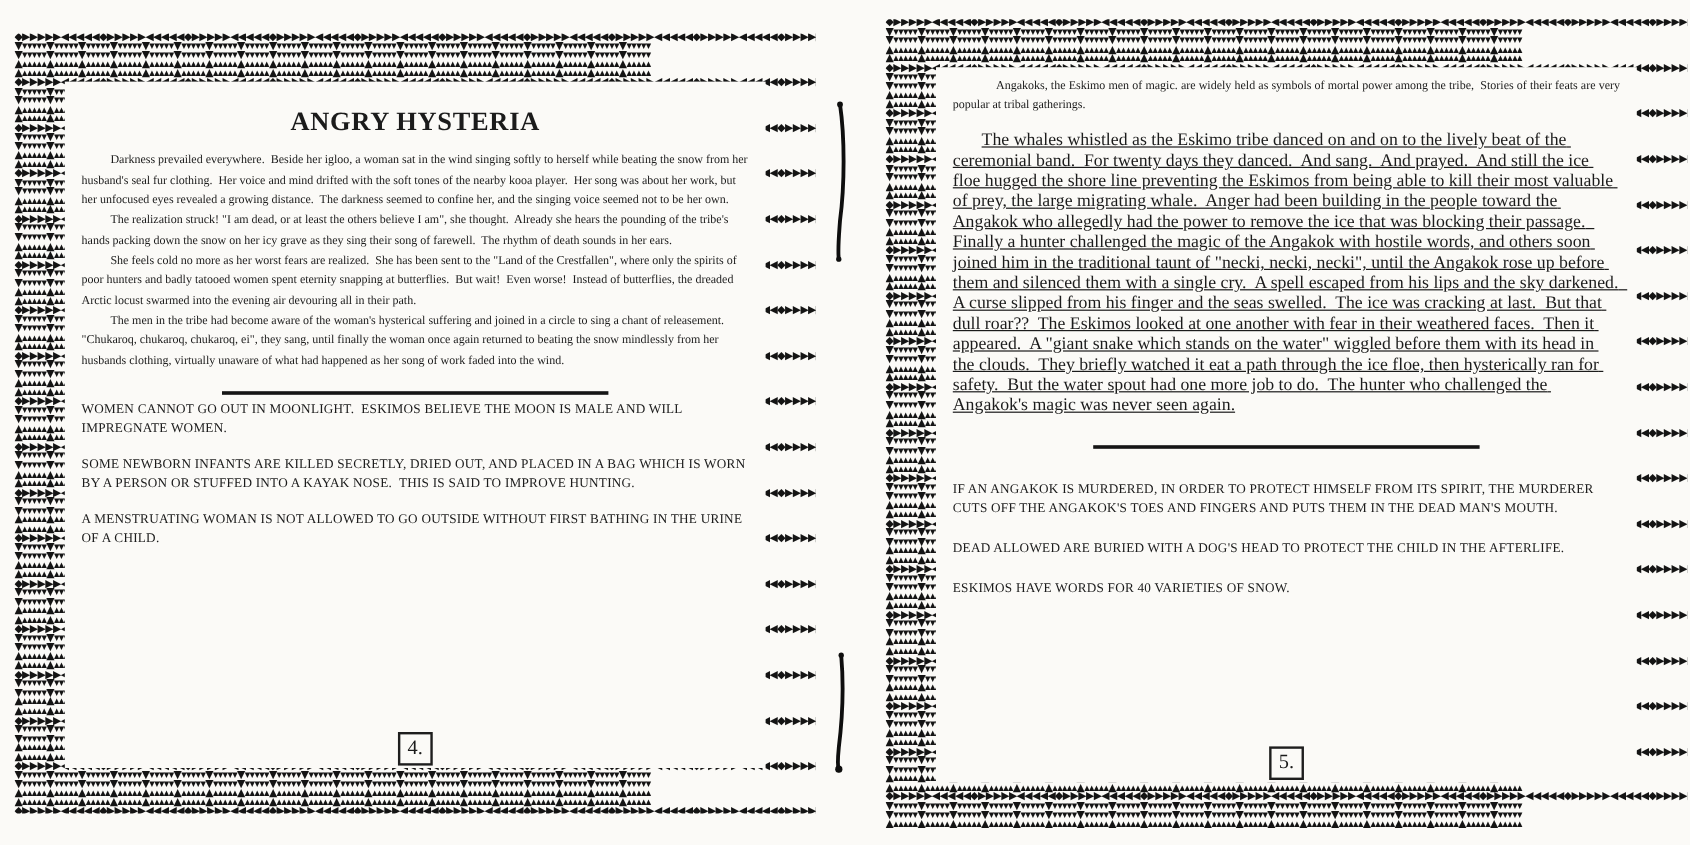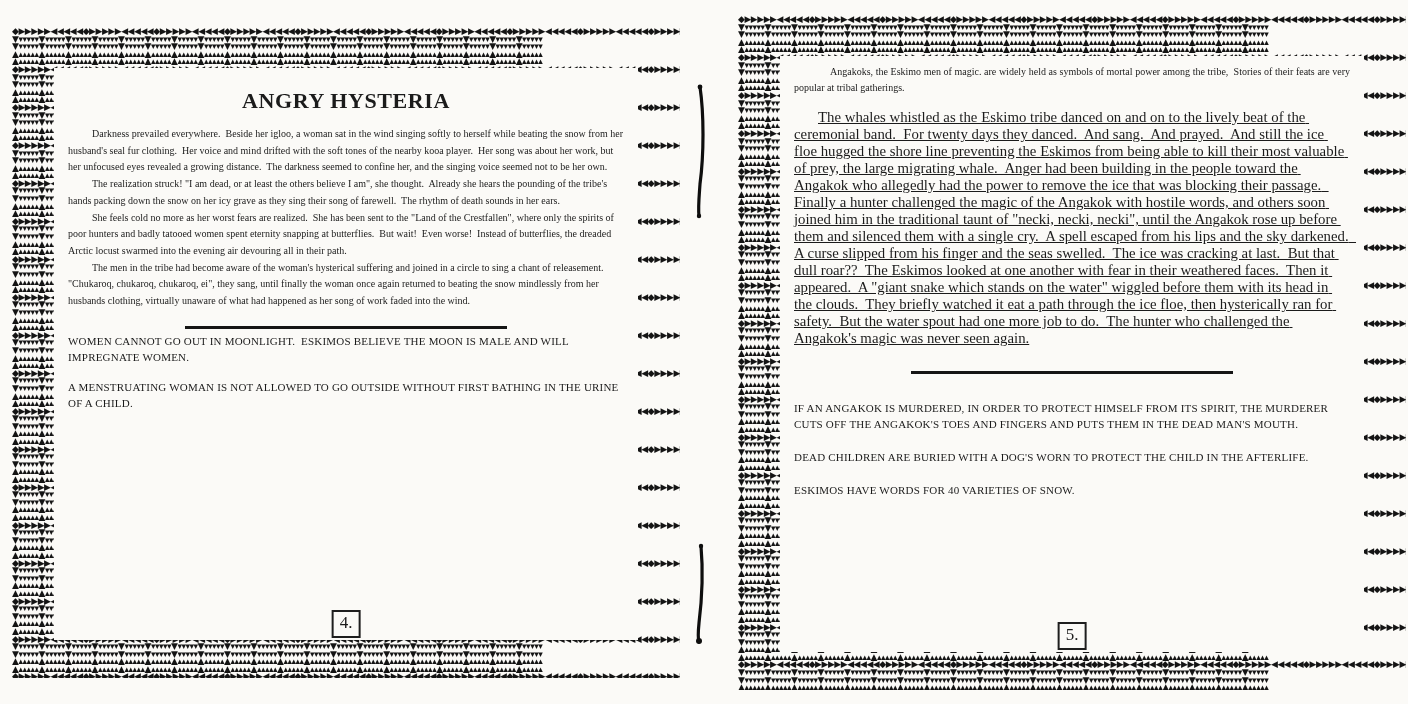--- a/index.html
+++ b/index.html
@@ -203,20 +203,21 @@
       <h1 class="page-title">ANGRY HYSTERIA</h1>
       <div class="body-text">
         <p>Darkness prevailed everywhere.  Beside her igloo, a woman sat in the wind singing softly to herself while beating the snow from her husband's seal fur clothing.  Her voice and mind drifted with the soft tones of the nearby kooa player.  Her song was about her work, but her unfocused eyes revealed a growing distance.  The darkness seemed to confine her, and the singing voice seemed not to be her own.</p>
         <p>The realization struck! "I am dead, or at least the others believe I am", she thought.  Already she hears the pounding of the tribe's hands packing down the snow on her icy grave as they sing their song of farewell.  The rhythm of death sounds in her ears.</p>
         <p>She feels cold no more as her worst fears are realized.  She has been sent to the "Land of the Crestfallen", where only the spirits of poor hunters and badly tatooed women spent eternity snapping at butterflies.  But wait!  Even worse!  Instead of butterflies, the dreaded Arctic locust swarmed into the evening air devouring all in their path.</p>
         <p>The men in the tribe had become aware of the woman's hysterical suffering and joined in a circle to sing a chant of releasement.  "Chukaroq, chukaroq, chukaroq, ei", they sang, until finally the woman once again returned to beating the snow mindlessly from her husbands clothing, virtually unaware of what had happened as her song of work faded into the wind.</p>
       </div>
       <hr class="divider">
       <div class="facts">
         <p>WOMEN CANNOT GO OUT IN MOONLIGHT.  ESKIMOS BELIEVE THE MOON IS MALE AND WILL IMPREGNATE WOMEN.</p>
+        <p>SOME NEWBORN INFANTS ARE KILLED SECRETLY, DRIED OUT, AND PLACED IN A BAG WHICH IS WORN BY A PERSON OR STUFFED INTO A KAYAK NOSE.  THIS IS SAID TO IMPROVE HUNTING.</p>
         <p>A MENSTRUATING WOMAN IS NOT ALLOWED TO GO OUTSIDE WITHOUT FIRST BATHING IN THE URINE OF A CHILD.</p>
       </div>
       <div class="pagenum">4.</div>
     </div>
   </section>
 
   <svg class="staple staple-top" width="16" height="140" viewBox="0 0 16 140">
     <path d="M8,5 C12,32 12,72 8,102 C7,116 6,126 7,134" fill="none" stroke="#0e0e0e" stroke-width="3.2" stroke-linecap="round"></path>
     <circle cx="8" cy="5" r="2.4" fill="#0e0e0e"></circle>
     <circle cx="7" cy="134" r="2.2" fill="#0e0e0e"></circle>
@@ -321,20 +322,20 @@
 ◆▶▶▶▶▶◀◀◀◀◀◆▶▶▶▶▶◀◀◀◀◀◆▶▶▶▶▶◀◀◀◀◀◆▶▶▶▶▶◀◀◀◀◀◆▶▶▶▶▶◀◀◀◀◀◆▶▶▶▶▶◀◀◀◀◀◆▶▶▶▶▶◀◀◀◀◀◆▶▶▶▶▶◀◀◀◀◀◆▶▶▶▶▶◀◀◀◀◀◆▶▶▶▶▶◀◀◀◀◀◆▶▶▶▶▶◀◀◀◀
 ▼▾▾▾▾▾▼▾▾▾▾▾▼▾▾▾▾▾▼▾▾▾▾▾▼▾▾▾▾▾▼▾▾▾▾▾▼▾▾▾▾▾▼▾▾▾▾▾▼▾▾▾▾▾▼▾▾▾▾▾▼▾▾▾▾▾▼▾▾▾▾▾▼▾▾▾▾▾▼▾▾▾▾▾▼▾▾▾▾▾▼▾▾▾▾▾▼▾▾▾▾▾▼▾▾▾▾▾▼▾▾▾▾▾▼▾▾▾▾▾</pre>
     <div class="inner">
       <p class="intro">Angakoks, the Eskimo men of magic. are widely held as symbols of mortal power among the tribe,  Stories of their feats are very popular at tribal gatherings.</p>
       <div class="body-text">
         <p>The whales whistled as the Eskimo tribe danced on and on to the lively beat of the ceremonial band.  For twenty days they danced.  And sang.  And prayed.  And still the ice floe hugged the shore line preventing the Eskimos from being able to kill their most valuable of prey, the large migrating whale.  Anger had been building in the people toward the Angakok who allegedly had the power to remove the ice that was blocking their passage.  Finally a hunter challenged the magic of the Angakok with hostile words, and others soon joined him in the traditional taunt of "necki, necki, necki", until the Angakok rose up before them and silenced them with a single cry.  A spell escaped from his lips and the sky darkened.  A curse slipped from his finger and the seas swelled.  The ice was cracking at last.  But that dull roar??  The Eskimos looked at one another with fear in their weathered faces.  Then it appeared.  A "giant snake which stands on the water" wiggled before them with its head in the clouds.  They briefly watched it eat a path through the ice floe, then hysterically ran for safety.  But the water spout had one more job to do.  The hunter who challenged the Angakok's magic was never seen again.</p>
       </div>
       <hr class="divider">
       <div class="facts">
         <p>IF AN ANGAKOK IS MURDERED, IN ORDER TO PROTECT HIMSELF FROM ITS SPIRIT, THE MURDERER CUTS OFF THE ANGAKOK'S TOES AND FINGERS AND PUTS THEM IN THE DEAD MAN'S MOUTH.</p>
-        <p>DEAD CHILDREN ARE BURIED WITH A DOG'S WORN TO PROTECT THE CHILD IN THE AFTERLIFE.</p>
+        <p>DEAD ALLOWED ARE BURIED WITH A DOG'S HEAD TO PROTECT THE CHILD IN THE AFTERLIFE.</p>
         <p>ESKIMOS HAVE WORDS FOR 40 VARIETIES OF SNOW.</p>
       </div>
       <div class="pagenum">5.</div>
     </div>
   </section>
 
 </div>
 
 </body></html>

